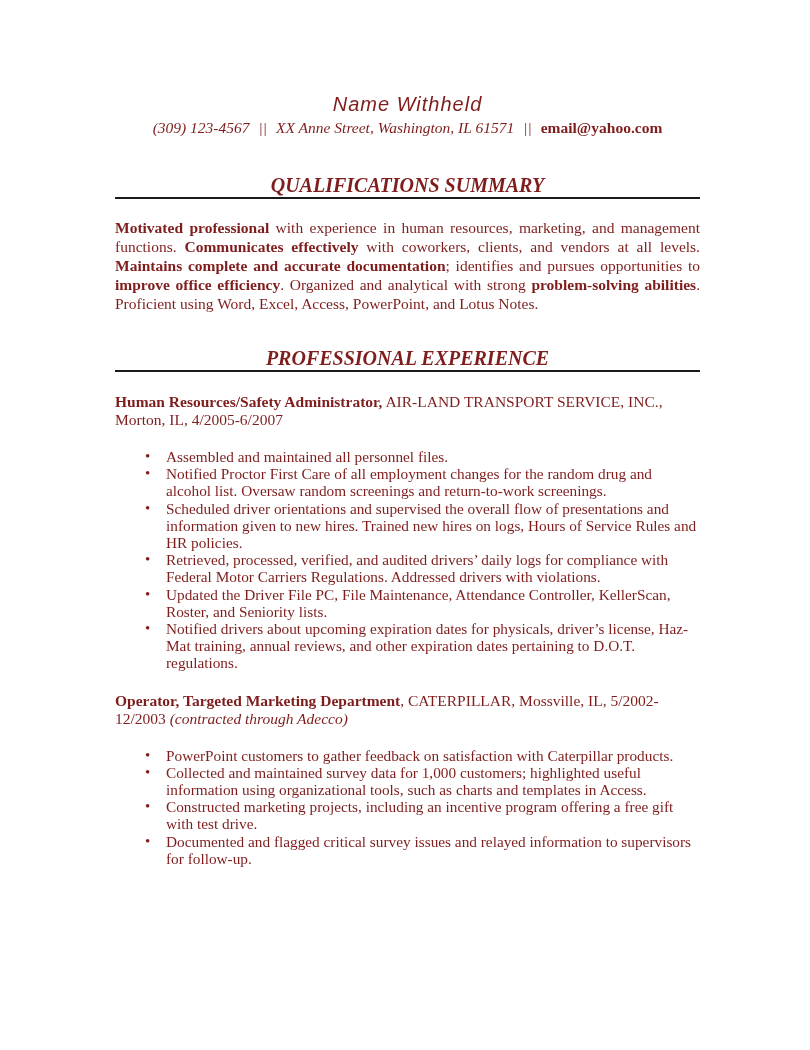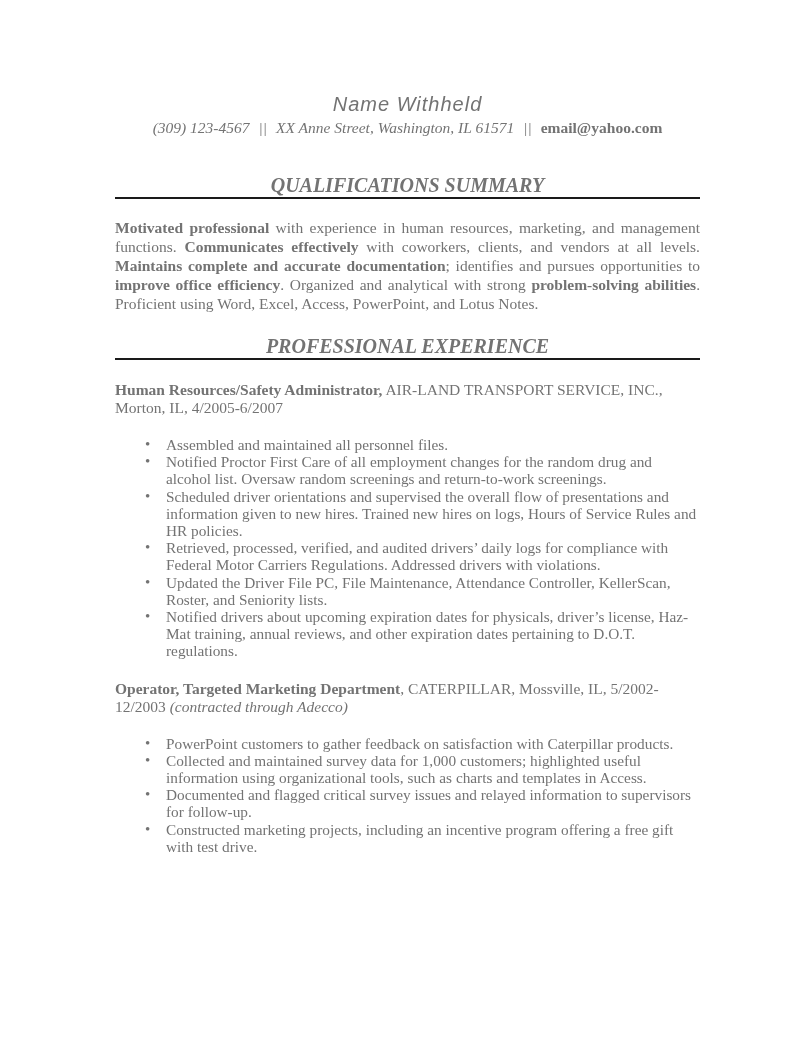--- a/index.html
+++ b/index.html
@@ -2,21 +2,21 @@
 <html><head>
 <meta charset="utf-8">
 <style>
   html, body { margin: 0; padding: 0; background: #ffffff; }
   .page {
     position: relative;
     width: 810px;
     height: 1050px;
     box-sizing: border-box;
     background: #ffffff;
-    color: #737373;
+    color: #7f1d1d;
     padding: 93px 110px 0 115px;
     font-family: "Liberation Serif", "DejaVu Serif", serif;
     font-size: 15.5px;
     overflow: hidden;
   }
   .name {
     margin: 0;
     text-align: center;
     font-family: "Liberation Sans", "DejaVu Sans", sans-serif;
     font-style: italic;
@@ -39,21 +39,21 @@
     margin: 0;
     text-align: center;
     font-weight: bold;
     font-style: italic;
     font-size: 20px;
     line-height: 19px;
     border-bottom: 2px solid #1a1a1a;
     padding-bottom: 2px;
   }
   .section-header.qualifications { margin-top: 39px; }
-  .section-header.experience { margin-top: 24px; }
+  .section-header.experience { margin-top: 36px; }
   .summary {
     margin: 19px 0 0 0;
     line-height: 19px;
     text-align: justify;
   }
   .b { font-weight: bold; }
   .it { font-style: italic; }
   .job-title {
     margin: 21px 0 0 0;
     line-height: 18px;
@@ -103,18 +103,18 @@
       <li>Updated the Driver File PC, File Maintenance, Attendance Controller, KellerScan, Roster, and Seniority lists.</li>
       <li>Notified drivers about upcoming expiration dates for physicals, driver’s license, Haz-Mat training, annual reviews, and other expiration dates pertaining to D.O.T. regulations.</li>
     </ul>
   </div>
 
   <div>
     <p class="job-title second"><span class="b">Operator, Targeted Marketing Department</span><span>, CATERPILLAR, Mossville, IL, 5/2002-12/2003 </span><span class="it">(contracted through Adecco)</span></p>
     <ul class="bullets">
       <li>PowerPoint customers to gather feedback on satisfaction with Caterpillar products.</li>
       <li>Collected and maintained survey data for 1,000 customers; highlighted useful information using organizational tools, such as charts and templates in Access.</li>
+      <li>Constructed marketing projects, including an incentive program offering a free gift with test drive.</li>
       <li>Documented and flagged critical survey issues and relayed information to supervisors for follow-up.</li>
-      <li>Constructed marketing projects, including an incentive program offering a free gift with test drive.</li>
     </ul>
   </div>
 
 </div>
 
 </body></html>

